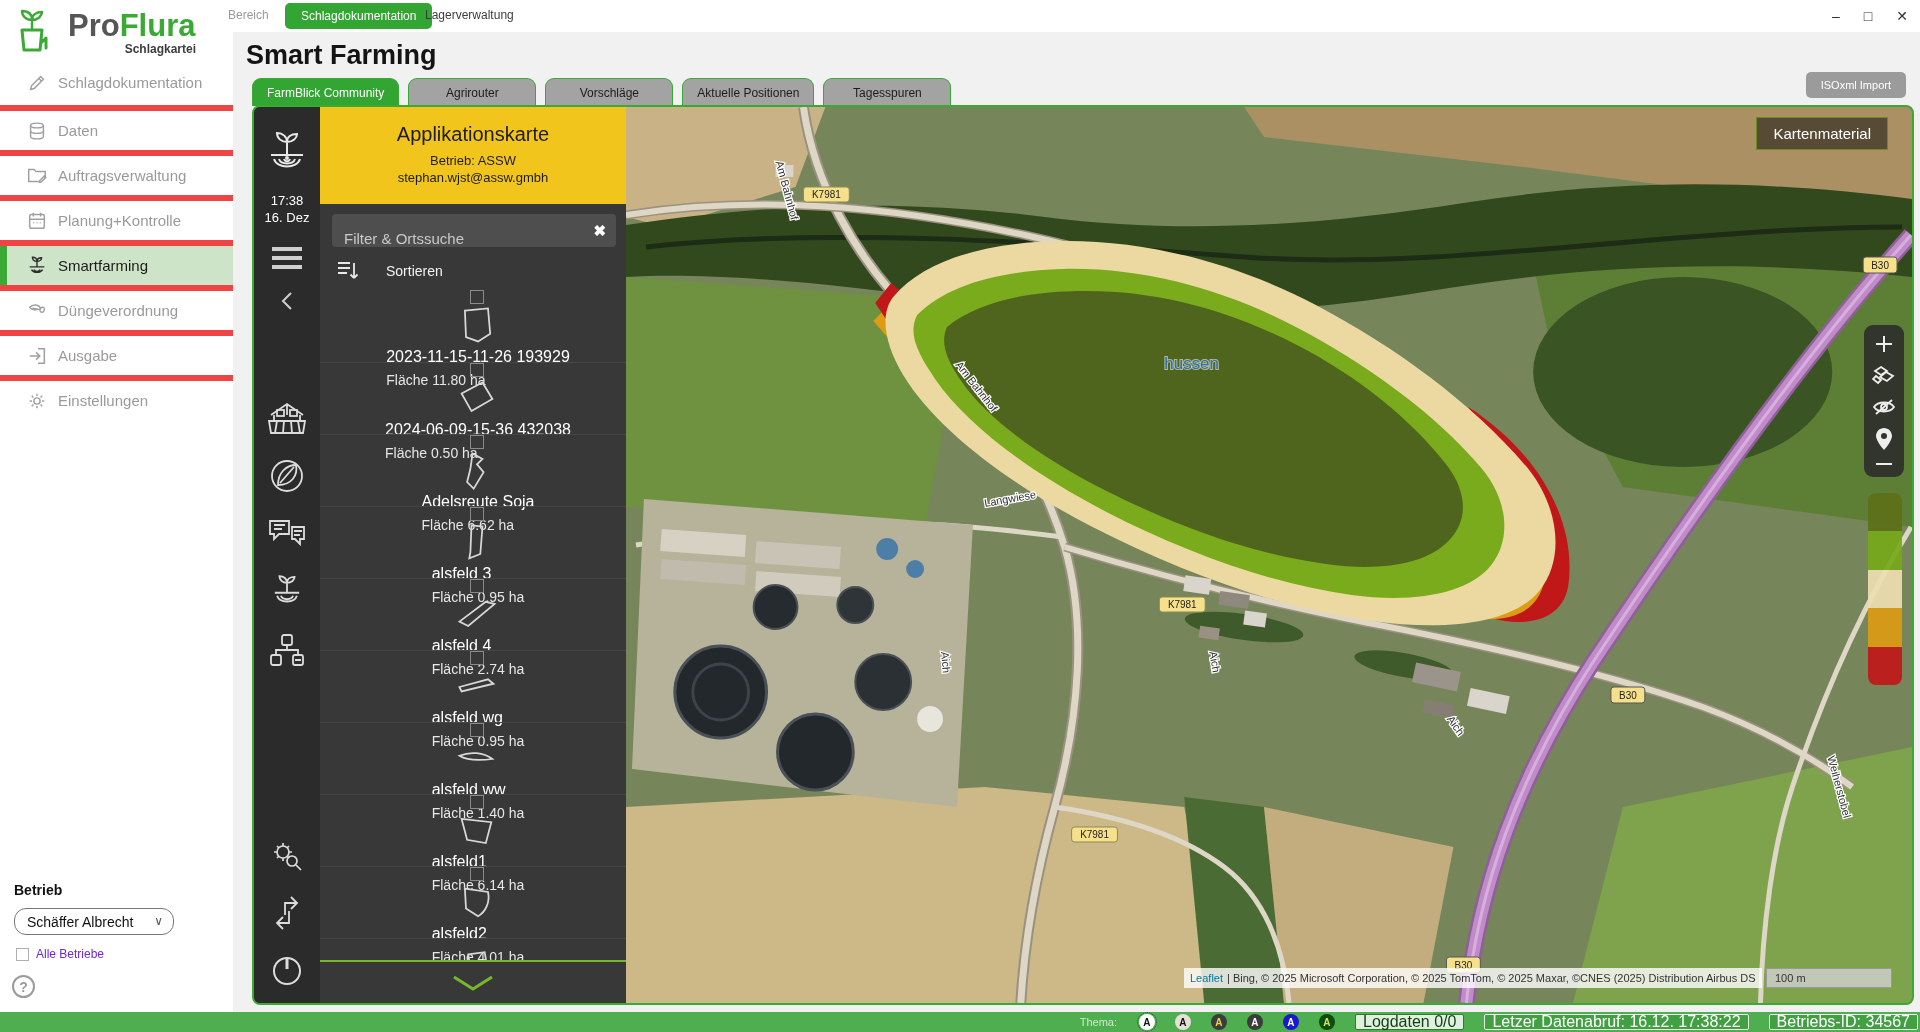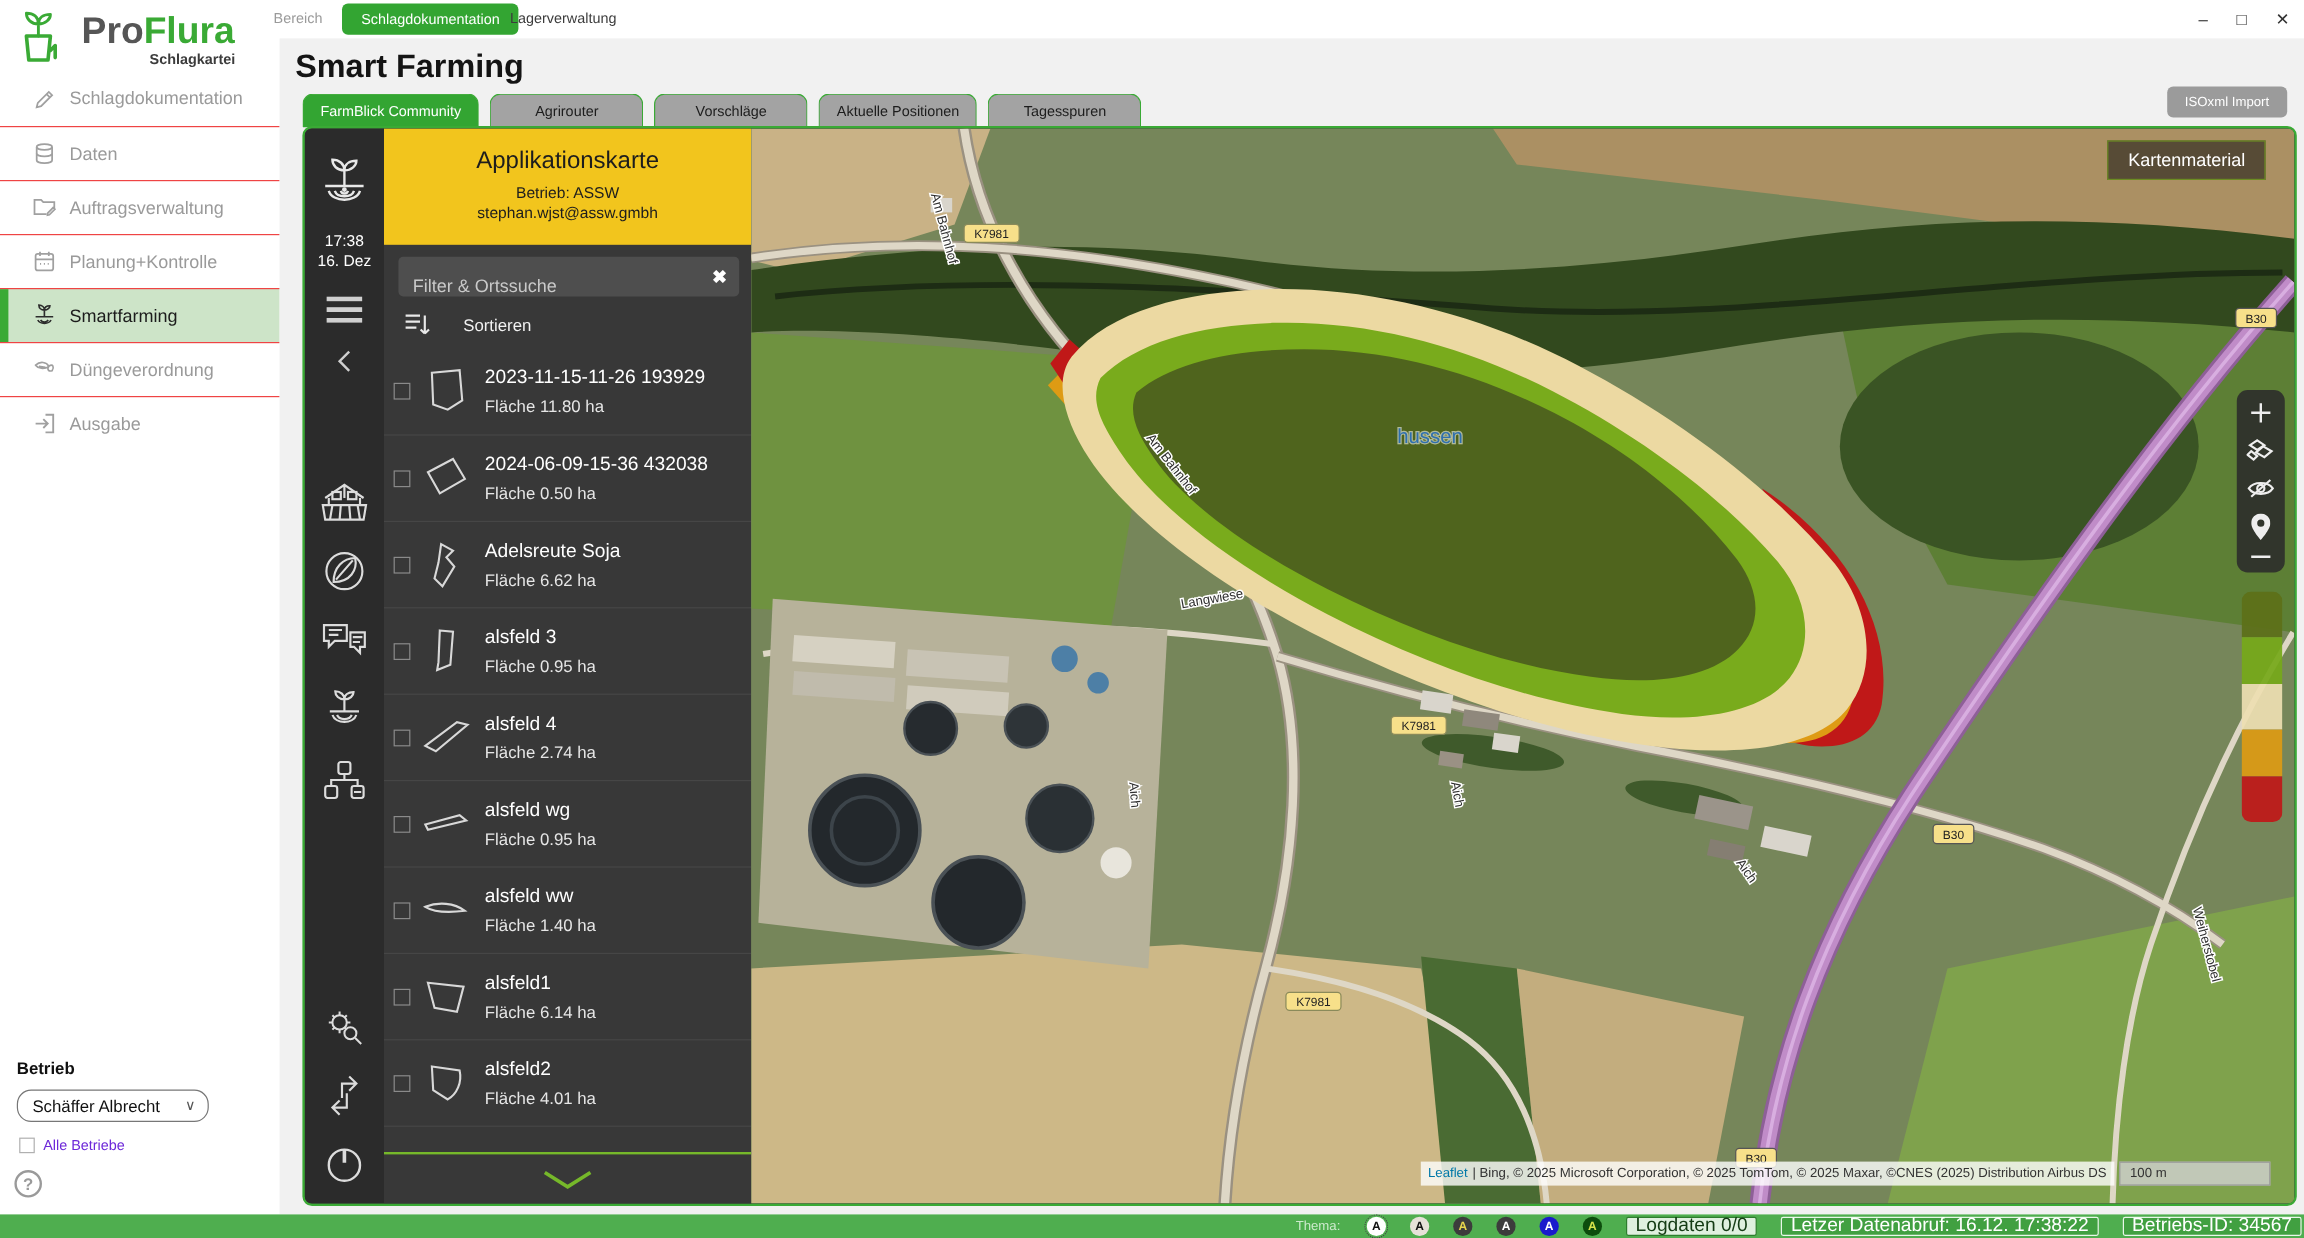--- a/index.html
+++ b/index.html
@@ -21,21 +21,21 @@
   .logo { position:absolute; top:6px; left:12px; width:210px; height:54px; }
   .logo-icon { position:absolute; left:0; top:2px; }
   .logo-text { position:absolute; left:56px; top:2px; font-size:31px; font-weight:bold; }
   .logo-text .pro { color:#565656; } .logo-text .flura { color:#3aaa35; }
   .logo-sub { position:absolute; left:56px; top:36px; width:128px; text-align:right;
     font-size:12px; font-weight:bold; color:#3c3c3c; }
 
   
   .sidebar { position:absolute; top:60px; left:0; width:233px; height:952px; background:#fff; }
   .side-item { position:relative; height:45px; display:flex; align-items:center;
-    padding-left:26px; gap:10px; border-top:1px solid #ef4444; cursor:pointer; }
+    padding-left:26px; gap:10px; border-top:6px solid #ef4444; cursor:pointer; }
   .side-item:first-child { border-top:none; }
   .side-item .lbl { font-size:15px; color:#9a9a9a; }
   .side-item.active { background:#cde4c8; }
   .side-item.active::before { content:""; position:absolute; left:0; top:0; bottom:0;
     width:7px; background:#3aaa35; }
   .side-item.active .lbl { color:#1c1c1c; }
   .side-icon { width:22px; height:22px; flex:0 0 22px; }
   .betrieb { position:absolute; left:0; top:822px; width:233px; }
   .betrieb-label { font-size:14px; font-weight:bold; color:#111; margin:0 0 10px 14px; }
   .betrieb-select { position:relative; margin-left:14px; width:160px; height:27px;
@@ -84,21 +84,21 @@
   .filter-wrap { position:relative; margin:10px 10px 0 12px; flex:0 0 33px; }
   .filter-wrap input { width:284px; height:33px; background:#4e4e4e; border:none; border-radius:4px;
     color:#cfcfcf; font-size:15px; padding:16px 32px 0 12px; outline:none; }
   .filter-wrap input::placeholder { color:#c9c9c9; }
   .filter-clear { position:absolute; right:10px; top:8px; color:#fff; font-size:15px;
     font-weight:bold; cursor:pointer; }
   .sort-row { display:flex; align-items:center; gap:26px; padding:12px 0 8px 16px; flex:0 0 40px; }
   .sort-row .lbl { color:#f2f2f2; font-size:14px; cursor:pointer; }
   .field-list { flex:1; overflow:hidden; }
   .field-row { position:relative; height:72px; border-top:1px solid #464646; display:flex;
-    align-items:center; cursor:pointer; }
+    align-items:center; cursor:pointer;flex-direction:column; }
   .field-row:first-child { border-top:none; }
   .field-row input { margin-left:8px; width:14px; height:14px; appearance:none;
     border:1px solid #8a8a8a; background:transparent; flex:0 0 14px; }
   .field-shape { margin-left:8px; width:44px; flex:0 0 44px; }
   .field-txt { margin-left:10px; }
   .field-name { color:#fff; font-size:16px; }
   .field-area { color:#e6e6e6; font-size:14px; margin-top:6px; }
   .expand-bar { flex:0 0 43px; border-top:2px solid #76b82a; display:flex; align-items:center;
     justify-content:center; cursor:pointer; background:#383838; }
 
@@ -207,20 +207,27 @@
           <path d="M4 8 C8 4 14 5 16 9 C12 12 6 11 4 8 Z M16 9 C20 6 21 10 19 13 C16 14 14 12 16 9 Z M7 9 L13 10"></path>
         </svg>
       <span class="lbl">Düngeverordnung</span>
     </div>
     <div class="side-item">
       <svg class="side-icon" viewBox="0 0 24 24" fill="none" stroke="#a0a0a0" stroke-width="1.7">
           <path d="M13 4 H20 V20 H13 M4 12 H15 M11 8 L15 12 L11 16"></path>
         </svg>
       <span class="lbl">Ausgabe</span>
     </div>
+    <div class="side-item">
+      <svg class="side-icon" viewBox="0 0 24 24" fill="none" stroke="#a0a0a0" stroke-width="1.6">
+          <circle cx="12" cy="12" r="3.4"></circle>
+          <path d="M12 4 V6.5 M12 17.5 V20 M4 12 H6.5 M17.5 12 H20 M6.3 6.3 L8.1 8.1 M15.9 15.9 L17.7 17.7 M17.7 6.3 L15.9 8.1 M8.1 15.9 L6.3 17.7"></path>
+        </svg>
+      <span class="lbl">Einstellungen</span>
+    </div>
 
     <div class="betrieb">
       <div class="betrieb-label">Betrieb</div>
       <div class="betrieb-select">
         <span>Schäffer Albrecht</span>
         <span class="chev">∨</span>
       </div>
       <div class="alle-row">
         <input type="checkbox" style="">
         <label>Alle Betriebe</label>

